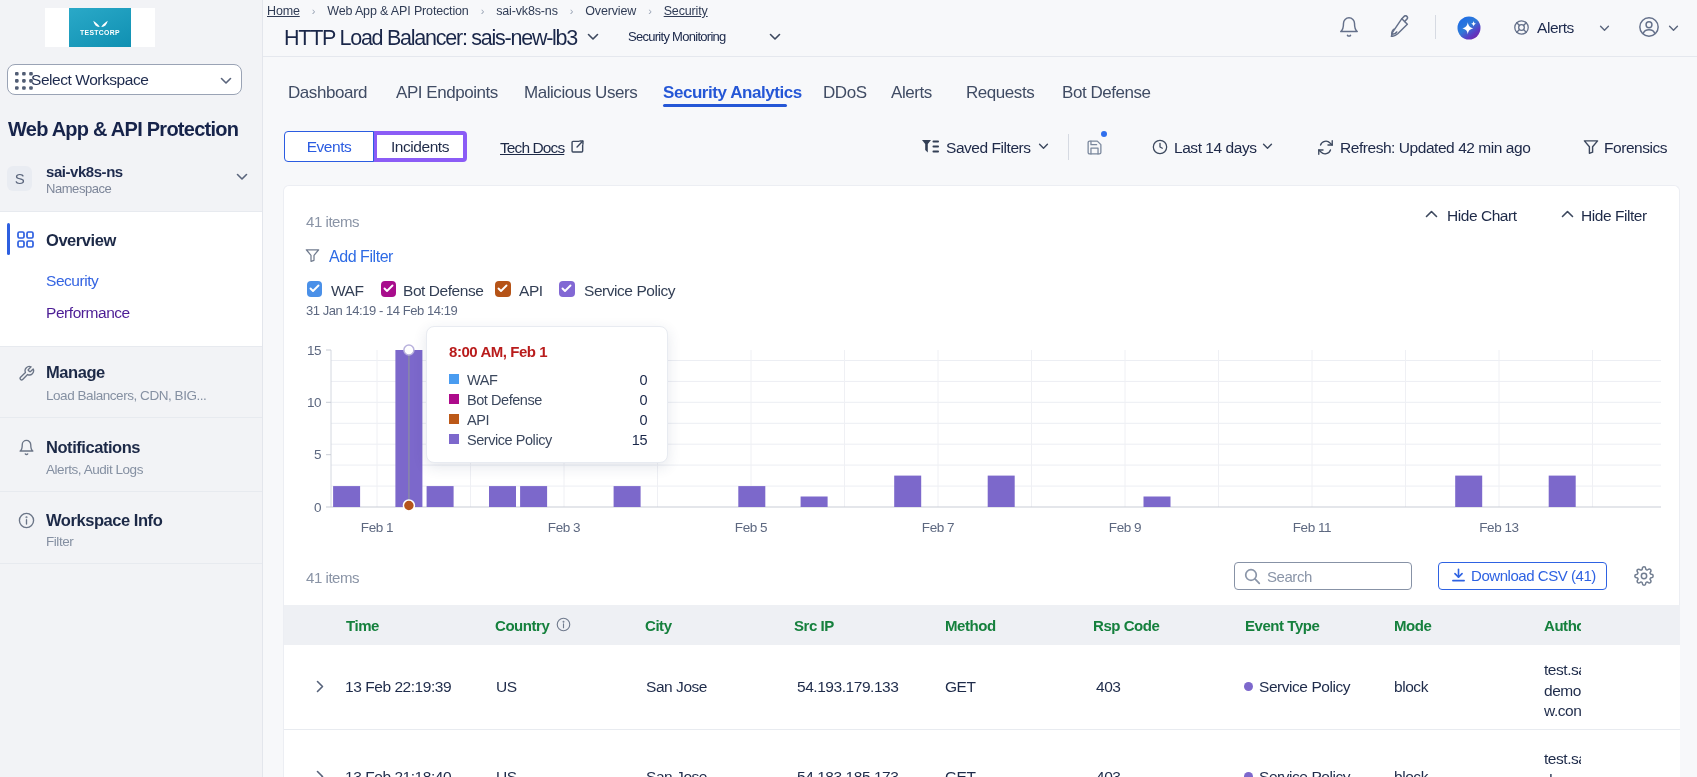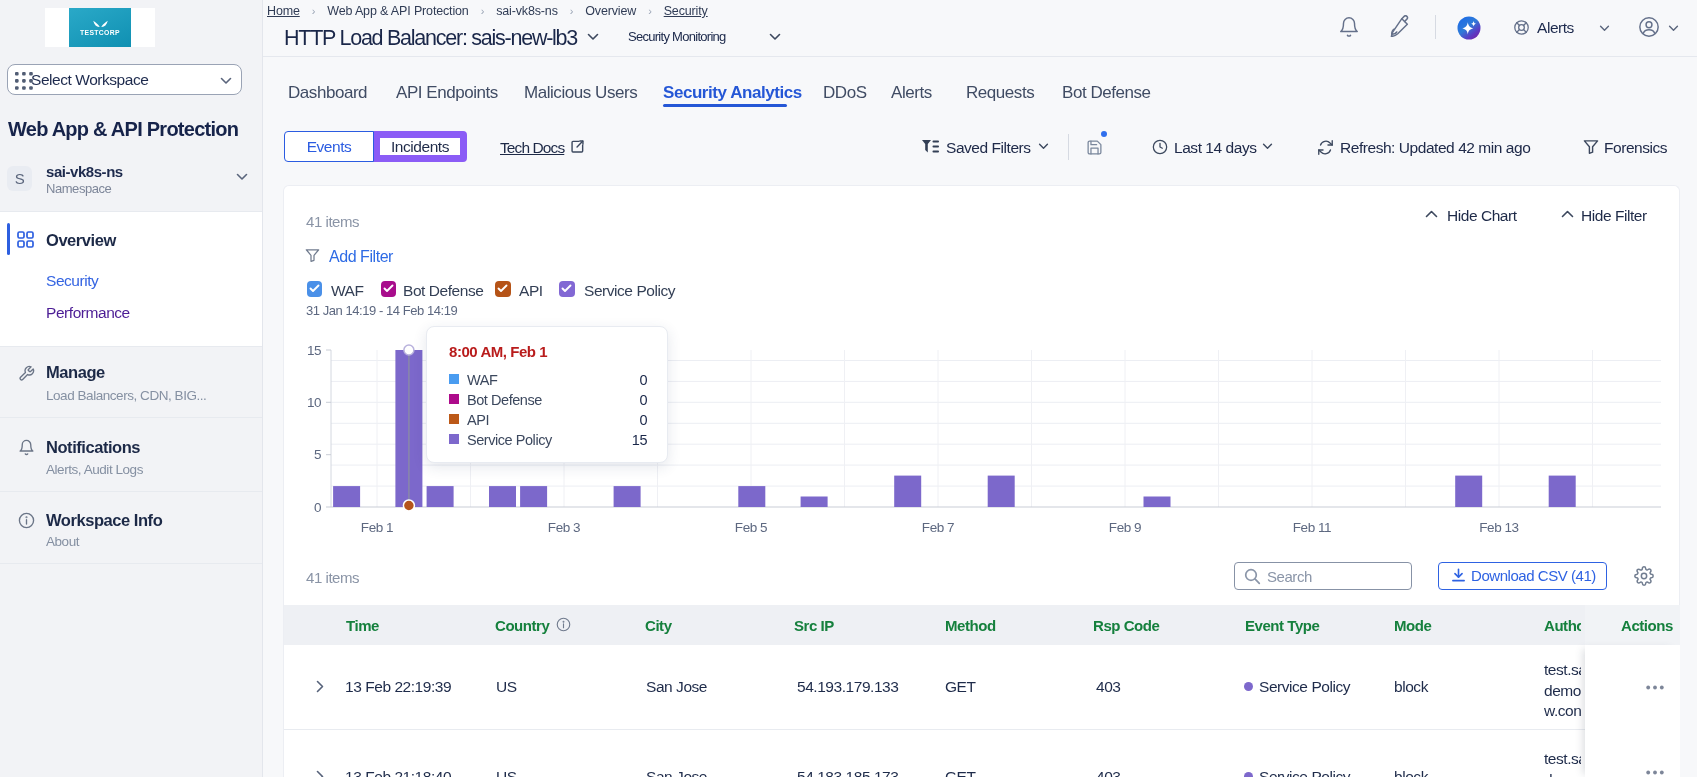--- a/index.html
+++ b/index.html
@@ -38,21 +38,21 @@
 #secmon { position:absolute; left:628px; top:29px; font-size:13px; color:#1a2749; letter-spacing:-0.72px; }
 #hdr-div { position:absolute; left:263px; top:56px; width:1434px; height:1px; background:#e5e8ee; }
 
 
 .tab { position:absolute; top:83px; font-size:17px; color:#404c64; }
 .tab.active { color:#2557d6; font-weight:bold; }
 #tab-underline { position:absolute; top:104px; height:2.5px; background:#2557d6; border-radius:2px; }
 
 
 #btn-events { position:absolute; left:284px; top:131px; width:90px; height:31px; border:1px solid #2b5ce1; border-radius:4px 0 0 4px; background:#fff; color:#2b5ce1; font-size:15.5px; display:flex; align-items:center; justify-content:center; z-index:2;}
-#btn-incidents { position:absolute; left:373px; top:131px; width:94px; height:31px; border:7px solid #8b5cf6; border-radius:0 4px 4px 0; background:#fff; color:#1f2b49; font-size:15.5px; display:flex; align-items:center; justify-content:center; }
+#btn-incidents { position:absolute; left:373px; top:131px; width:94px; height:31px; border:4px solid #8b5cf6; border-radius:0 4px 4px 0; background:#fff; color:#1f2b49; font-size:15.5px; display:flex; align-items:center; justify-content:center; }
 #techdocs { position:absolute; left:500px; top:139px; font-size:15.5px; color:#1d2946; text-decoration:underline; letter-spacing:-0.9px; }
 .ctrl { position:absolute; top:139px; font-size:15.5px; color:#202b4a; }
 
 
 #card { position:absolute; left:283px; top:185px; width:1397px; height:592px; background:#fff; border-radius:6px 6px 0 0; border:1px solid #eceef3; border-bottom:none; }
 .in-card { position:absolute; }
 #items1 { left:22px; top:27px; font-size:15px; color:#8a94a6; }
 #addfilter { left:24px; top:62px; }
 .cbbox { width:15.5px; height:15.5px; border-radius:4px; display:inline-flex; align-items:center; justify-content:center; margin-right:8px; }
 .cbl { font-size:15.5px; color:#333f55; }
@@ -147,21 +147,21 @@
       </svg>
     <div class="sb-sec-t" style="top:438px">Notifications</div>
     <div class="sb-sec-s" style="top:462px">Alerts, Audit Logs</div>
     <div class="sb-div" style="top:491px"></div>
     <svg class="abs sb-ic" style="top:512px;" width="17" height="17" viewBox="0 0 24 24" fill="none" stroke="#6b7587" stroke-width="1.9" stroke-linecap="round" stroke-linejoin="round">
         <circle cx="12" cy="12" r="10"></circle>
         <line x1="12" y1="11" x2="12" y2="17"></line>
         <circle cx="12" cy="7.5" r="0.5" fill="#6b7587"></circle>
       </svg>
     <div class="sb-sec-t" style="top:511px">Workspace Info</div>
-    <div class="sb-sec-s" style="top:534px">About</div>
+    <div class="sb-sec-s" style="top:534px">Filter</div>
     <div class="sb-div" style="top:563px"></div>
   </div>
 
   <div id="bc"><span class="lnk">Home</span><span class="sep">›</span>Web App &amp; API Protection<span class="sep">›</span>sai-vk8s-ns<span class="sep">›</span>Overview<span class="sep">›</span><span class="lnk">Security</span></div>
   <div id="title">HTTP Load Balancer: sais-new-lb3</div>
   <svg class="abs" style="left:587px; top:33px;" width="12" height="8" viewBox="0 0 12 8" fill="none" stroke="#3c485e" stroke-width="1.6" stroke-linecap="round" stroke-linejoin="round">
       <polyline points="1.5,1.5 6,6 10.5,1.5"></polyline>
     </svg>
   <div id="secmon">Security Monitoring</div>
   <svg class="abs" style="left:769px; top:33px;" width="12" height="8" viewBox="0 0 12 8" fill="none" stroke="#3c485e" stroke-width="1.6" stroke-linecap="round" stroke-linejoin="round">
@@ -447,31 +447,14 @@
       <span class="td" style="left:212px; top:38px;">US</span>
       <span class="td" style="left:362px; top:38px;">San Jose</span>
       <span class="td" style="left:513px; top:38px;">54.183.185.173</span>
       <span class="td" style="left:661px; top:38px;">GET</span>
       <span class="td" style="left:812px; top:38px;">403</span>
       <span class="abs" style="left:960px; top:42px; width:9px; height:9px; border-radius:50%; background:#7d68cc;"></span>
       <span class="td" style="left:975px; top:38px;">Service Policy</span>
       <span class="td" style="left:1110px; top:38px;">block</span>
       <span class="td" style="left:1260px; top:19px; width:37px; line-height:20.5px; overflow:hidden; display:inline-block;"><nobr>test.sais</nobr><br><nobr>demo-con</nobr><br></span>
     </div>
-    <div id="pin-col">
-      <div id="pin-head">
-          <span class="th abs" style="left:36px; top:12px;">Actions</span>
-        </div>
-      <div id="pin-body">
-        <svg class="abs" style="left:61px; top:40px;" width="18" height="5" viewBox="0 0 18 5" fill="#7d8699">
-            <circle cx="2.2" cy="2.5" r="1.9"></circle>
-            <circle cx="9" cy="2.5" r="1.9"></circle>
-            <circle cx="15.8" cy="2.5" r="1.9"></circle>
-          </svg>
-        <svg class="abs" style="left:61px; top:125px;" width="18" height="5" viewBox="0 0 18 5" fill="#7d8699">
-            <circle cx="2.2" cy="2.5" r="1.9"></circle>
-            <circle cx="9" cy="2.5" r="1.9"></circle>
-            <circle cx="15.8" cy="2.5" r="1.9"></circle>
-          </svg>
-      </div>
-    </div>
   </div>
 </div>
 
 </body></html>

